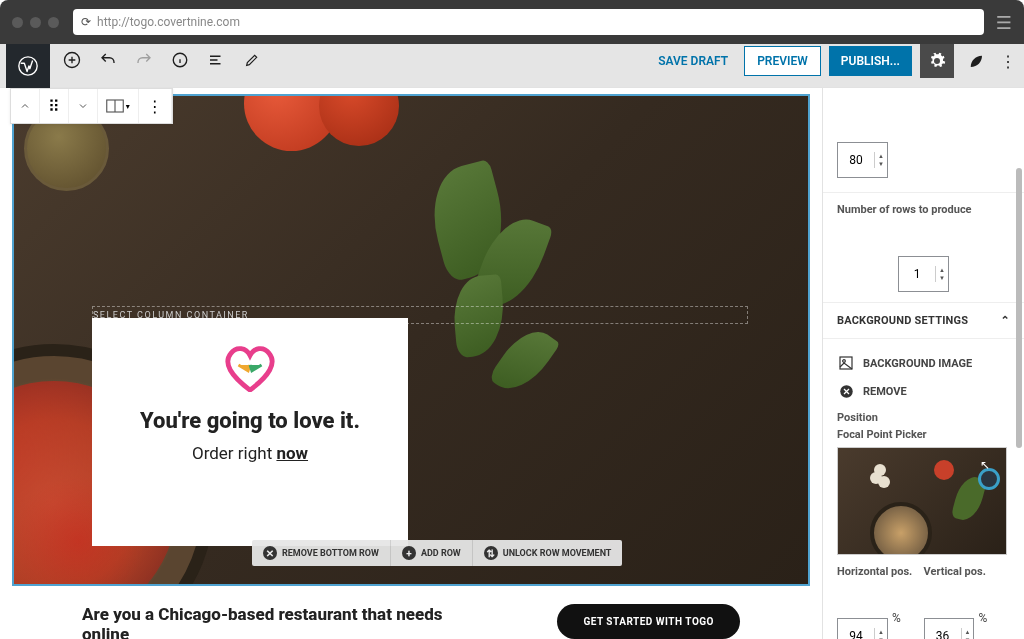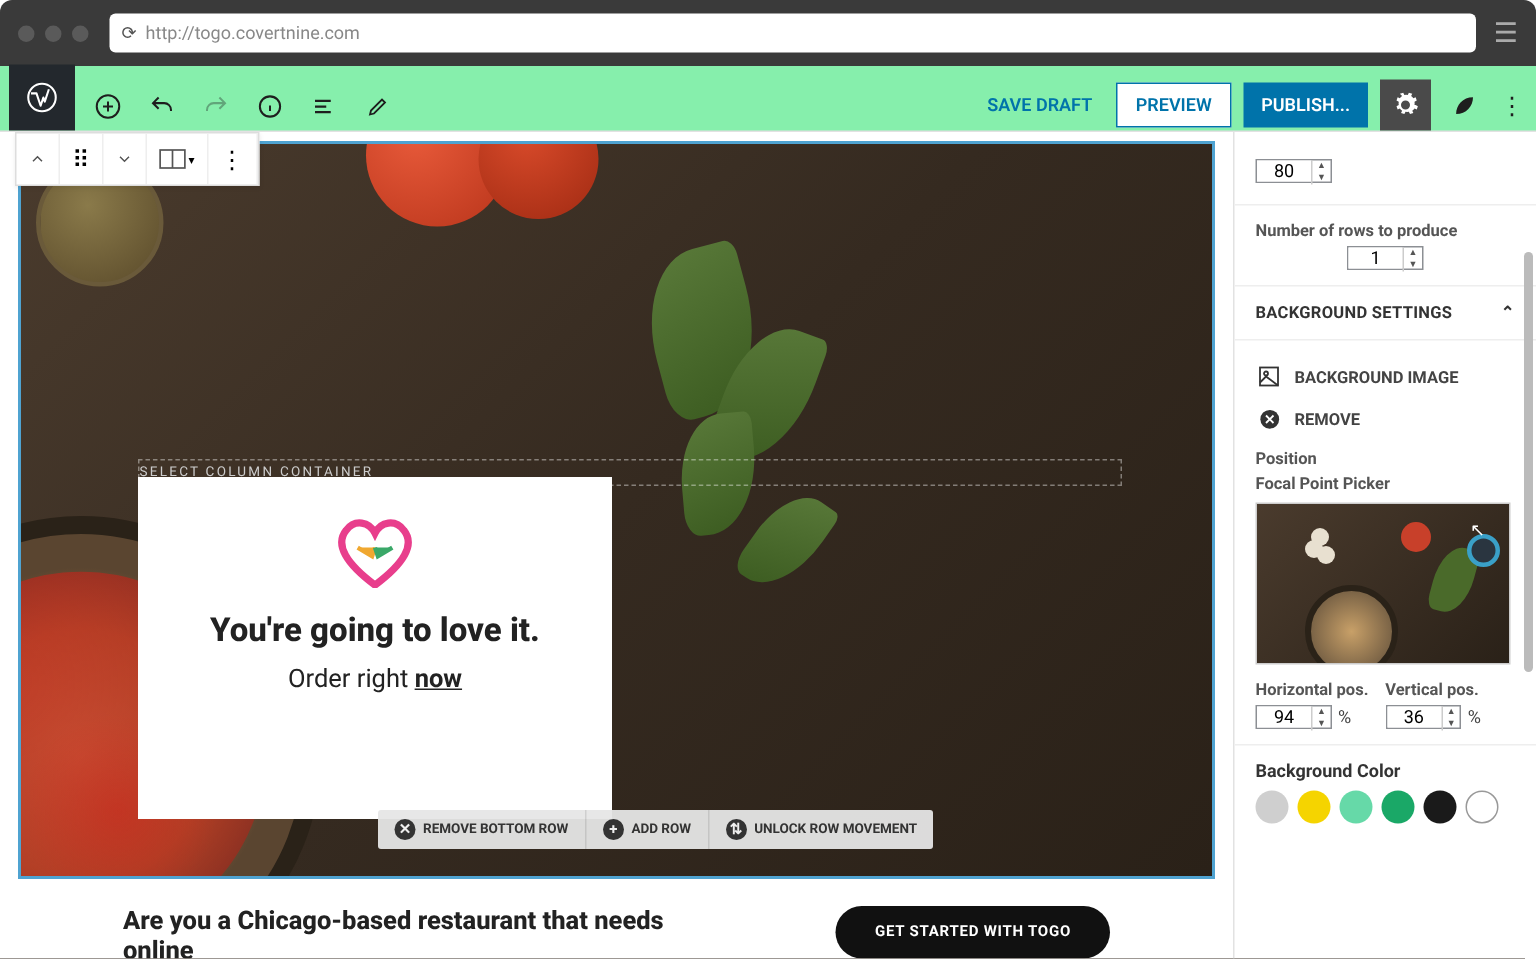--- a/index.html
+++ b/index.html
@@ -5,21 +5,21 @@
 * { margin: 0; padding: 0; box-sizing: border-box; font-family: -apple-system, BlinkMacSystemFont, "Segoe UI", Roboto, sans-serif; }
 body { width: 1024px; height: 639px; overflow: hidden; background: #fff; }
 
 .browser-chrome { height: 44px; background: #3a3a3a; display: flex; align-items: center; padding: 0 12px; border-radius: 8px 8px 0 0; }
 .traffic-lights { display: flex; gap: 7px; margin-right: 14px; }
 .traffic-lights span { width: 11px; height: 11px; border-radius: 50%; background: #5a5a5a; }
 .url-bar { flex: 1; height: 26px; background: #fff; border-radius: 4px; display: flex; align-items: center; padding: 0 8px; font-size: 12px; color: #888; }
 .reload-icon { margin-right: 6px; color: #555; }
 .hamburger { margin-left: 12px; color: #aaa; font-size: 18px; }
 
-.wp-bar { height: 44px; background: #86efac; border-bottom: 1px solid #e2e2e2; display: flex; align-items: flex-end; padding: 0 6px; }
+.wp-bar { height: 44px; background: #e5e5e5; border-bottom: 1px solid #e2e2e2; display: flex; align-items: flex-start; padding: 0 6px; }
 .wp-logo { width: 44px; height: 44px; background: #23282d; display: flex; align-items: center; justify-content: center; color: #fff; margin-right: 6px; }
 .wp-toolbar-left { display: flex; gap: 4px; align-items: center; }
 .wp-toolbar-left .tbtn { width: 32px; height: 32px; display: flex; align-items: center; justify-content: center; border-radius: 2px; cursor: pointer; color: #1e1e1e; }
 .wp-toolbar-right { margin-left: auto; display: flex; align-items: center; gap: 8px; }
 .save-draft { color: #0073aa; font-size: 12px; font-weight: 600; padding: 6px 8px; }
 .preview-btn { border: 1px solid #0073aa; color: #0073aa; padding: 7px 12px; font-size: 12px; font-weight: 600; background: #fff; }
 .publish-btn { background: #0073aa; color: #fff; padding: 8px 12px; font-size: 12px; font-weight: 600; border: none; }
 .gear-btn { width: 34px; height: 34px; background: #4a4a4a; color: #fff; display: flex; align-items: center; justify-content: center; }
 .leaf-btn { width: 28px; color: #1e1e1e; display: flex; align-items: center; justify-content: center; }
 .more-btn { width: 20px; color: #1e1e1e; display: flex; align-items: center; justify-content: center; font-size: 16px;}
@@ -58,21 +58,21 @@
 .row-controls .rc { display: flex; align-items: center; gap: 5px; padding: 6px 11px; font-size: 9px; font-weight: 700; color: #333; border-right: 1px solid rgba(0,0,0,0.1); }
 .row-controls .rc:last-child { border-right: none; }
 .rc-icon { width: 14px; height: 14px; border-radius: 50%; background: #333; color: #eee; display: flex; align-items: center; justify-content: center; font-size: 10px; }
 
 .below-hero { margin-top: 18px; display: flex; justify-content: space-between; padding: 0 70px; align-items: flex-start; }
 .below-hero h3 { font-size: 17px; font-weight: 800; color: #222; max-width: 380px; }
 .cta-btn { background: #111; color: #fff; font-size: 10px; font-weight: 700; padding: 12px 26px; border-radius: 22px; letter-spacing: 0.5px; }
 
 .sidebar .panel { border-bottom: 1px solid #eee; padding: 10px 14px; }
 .sidebar .panel-header { display: flex; justify-content: space-between; align-items: center; font-size: 11px; font-weight: 700; color: #333; padding: 11px 14px; border-bottom: 1px solid #eee; cursor: pointer; text-transform: uppercase; letter-spacing: 0.2px; }
-.num-input { display: inline-flex; align-items: flex-start; border: 1px solid #8c8f94; height: 16px; }
+.num-input { display: inline-flex; align-items: center; border: 1px solid #8c8f94; height: 36px; margin-top: 36px; }
 .num-input input { width: 36px; border: none; text-align: center; font-size: 12px; outline: none; }
 .num-spinner { display: flex; flex-direction: column; border-left: 1px solid #ccc; }
 .num-spinner span { font-size: 6px; line-height: 1; padding: 1px 3px; color: #555; }
 .field-label { font-size: 11px; color: #555; margin-bottom: 4px; display: block; font-weight: bold; }
 .italic-note { font-style: italic; font-size: 10.5px; color: #666; margin-top: 6px; line-height: 1.3; }
 .bg-item { display: flex; align-items: center; gap: 8px; font-size: 11px; font-weight: 700; padding: 5px 0; }
 .bg-item .ico { width: 18px; height: 18px; display: flex; align-items: center; justify-content: center; }
 .focal-preview { width: 170px; height: 108px; border: 1px solid #ccc; background: linear-gradient(135deg,#4a3b2d,#2a2118); margin: 6px 0 10px; position: relative; overflow: hidden; }
 .fp-pizza { position: absolute; bottom: -10px; left: 32px; width: 62px; height: 62px; border-radius: 50%; background: radial-gradient(circle, #c8a068, #5a4a38); border: 4px solid #2a2218; }
 .fp-tom { position: absolute; top: 12px; left: 96px; width: 20px; height: 20px; border-radius: 50%; background: #c8402a; }

